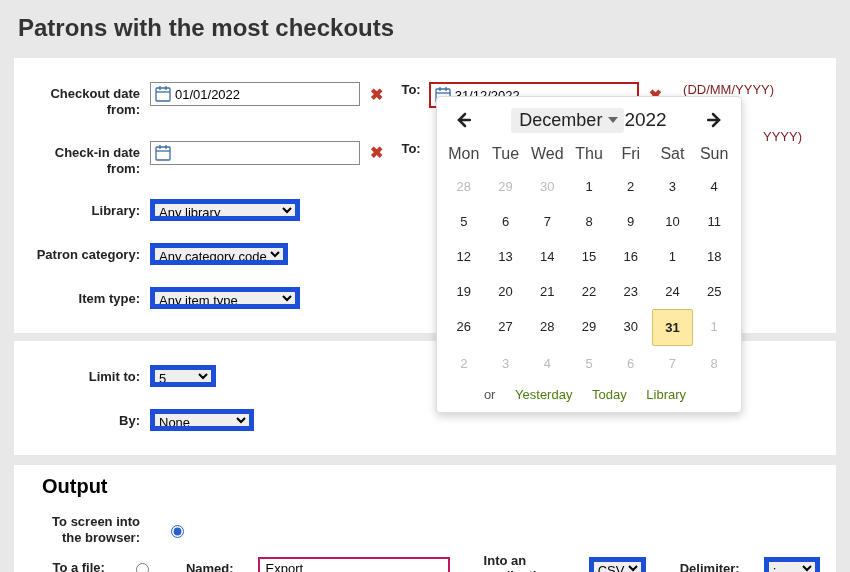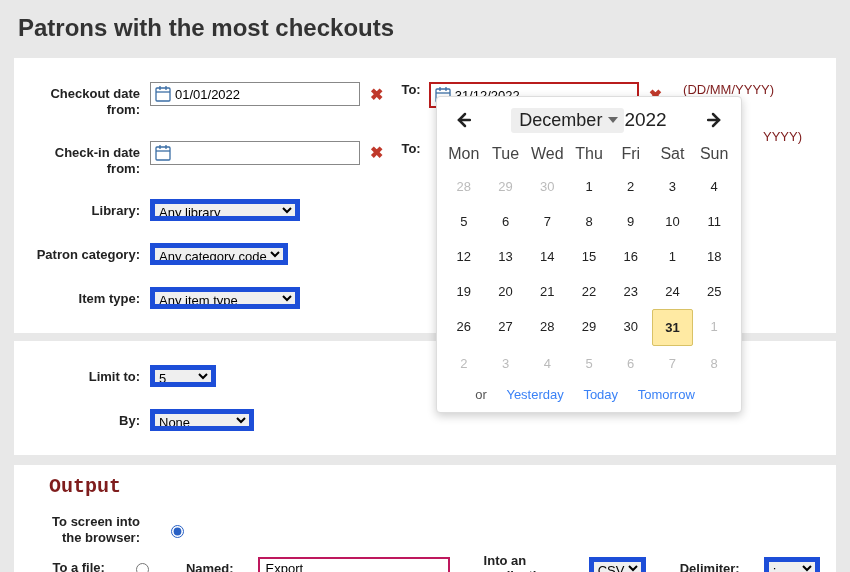--- a/index.html
+++ b/index.html
@@ -86,25 +86,24 @@
   }
   select {
     font-size: 13px;
     height: 22px;
     border: 5px solid #1d4ed8;
     background: #efefef;
   }
   .output-title {
     font-size: 20px;
     font-weight: bold;
-    padding: 10px 18px 6px 35px;
-    color: #7f1d1d;
+    padding: 10px 18px 6px 28px;
+    color: #000000;
     background: #fff;
     margin: 10px 14px 0 14px;
-    font-family: Liberation Mono, monospace;
   }
   .output-panel {
     background: #fff;
     margin: 0 14px 0 14px;
     padding: 6px 0 10px 0;
   }
   .out-row {
     display: flex;
     align-items: center;
     padding: 4px 16px;
@@ -210,21 +209,21 @@
     border: 1px solid #d9c266;
     border-radius: 2px;
     font-weight: bold;
   }
   .cal-footer {
     text-align: center;
     padding-top: 6px;
     font-size: 13px;
   }
   .cal-footer .or { color: #555; margin-right: 8px; }
-  .cal-footer .lnk { color: #3b82f6; margin: 12px 8px; cursor: pointer; }
+  .cal-footer .lnk { color: #4d7c0f; margin: 12px 8px; cursor: pointer; }
   
   svg { display:block; }
 </style>
 </head>
 <body>
 
 
 
 <div class="page-title">Patrons with the most checkouts</div>
 
@@ -415,18 +414,18 @@
       <div class="cal-day muted">4</div>
       <div class="cal-day muted">5</div>
       <div class="cal-day muted">6</div>
       <div class="cal-day muted">7</div>
       <div class="cal-day muted">8</div>
     </div>
   <div class="cal-footer">
     <span class="or">or</span>
     <span class="lnk">Yesterday</span>
     <span class="lnk">Today</span>
-    <span class="lnk">Tomorrow</span>
+    <span class="lnk">Library</span>
   </div>
 </div>
 
 
 
 
 </body></html>

